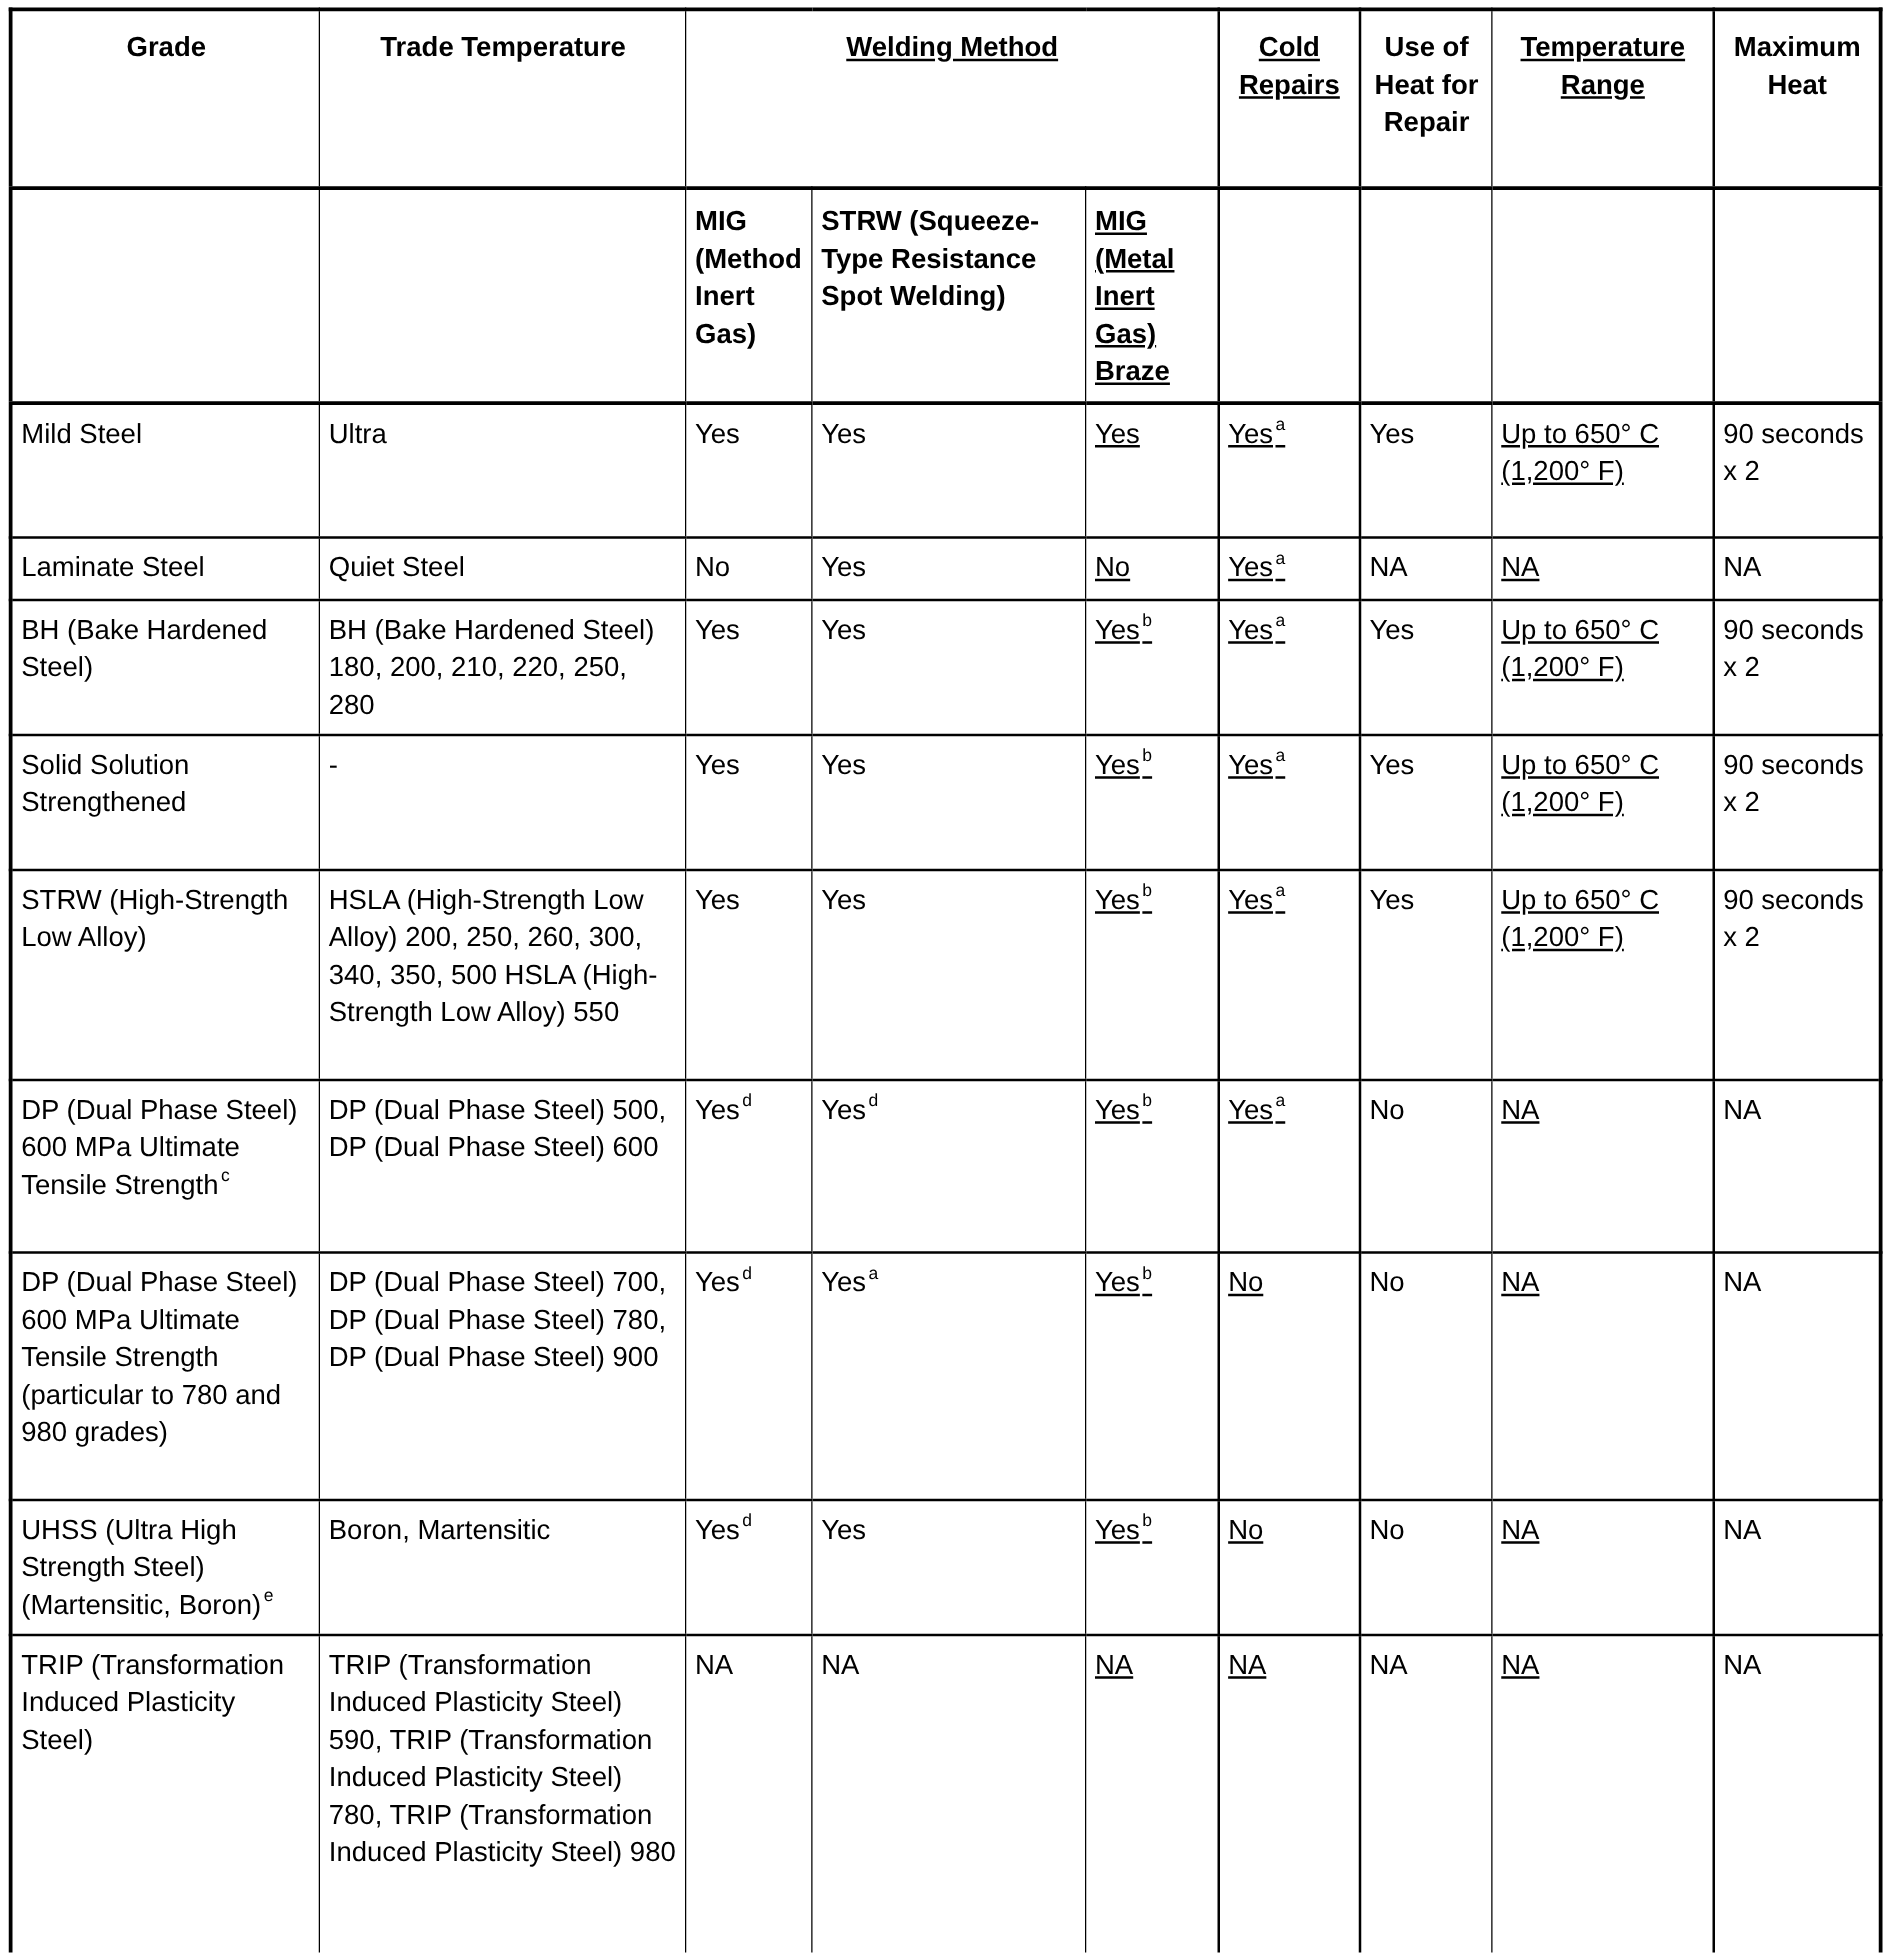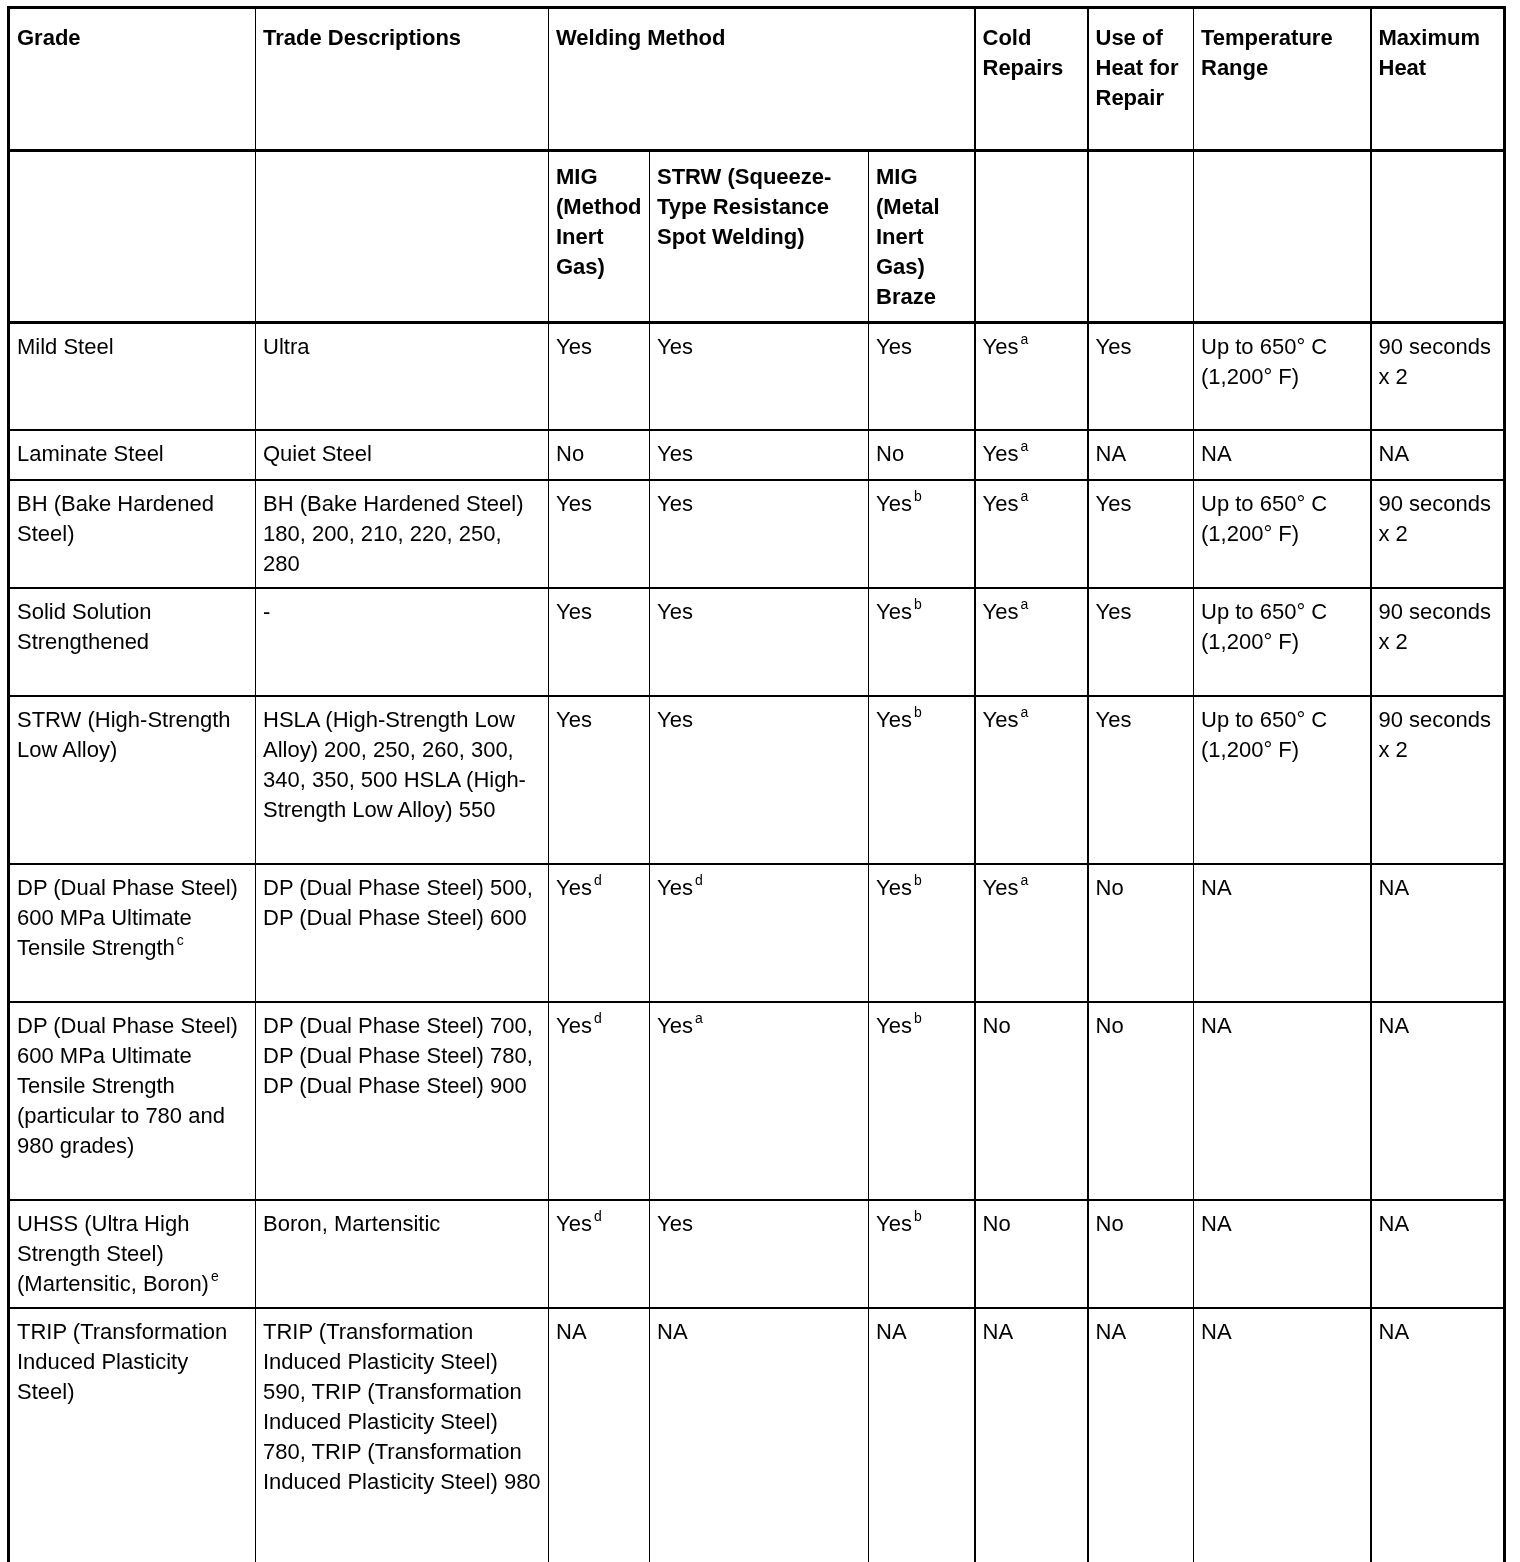--- a/index.html
+++ b/index.html
@@ -20,44 +20,44 @@
     border-top: 2px solid #000;
     border-bottom: 2px solid #000;
     vertical-align: top;
     padding: 8px 6px 0 7px;
     text-align: left;
     font-weight: normal;
     overflow: hidden;
     word-wrap: break-word;
   }
   .tbl th { font-weight: bold; }
-  .tbl thead tr.h1 th { height: 126px; padding-top: 14px; border-bottom: 3px solid #000; }
+  .tbl thead tr.h1 th { text-align: center; height: 126px; padding-top: 14px; border-bottom: 3px solid #000; }
   .tbl thead tr.h2 th { height: 159px; padding-top: 10px; border-bottom: 3px solid #000; }
-  .thick-r { border-right: 2px solid #000 !important; }
+  .thick-r { border-right: 2px solid #000 !important; text-decoration: underline; }
   sup { font-size: 14px; line-height: 0; vertical-align: 10px; margin-left: 2px; }
 </style>
 </head>
 <body>
 
 <table class="tbl">
   <colgroup>
     <col style="width:247px">
     <col style="width:293px">
     <col style="width:101px">
     <col style="width:219px">
     <col style="width:106px">
     <col style="width:113px">
     <col style="width:106px">
     <col style="width:177px">
     <col style="width:134px">
   </colgroup>
   <thead>
     <tr class="h1">
       <th>Grade</th>
-      <th>Trade Descriptions</th>
+      <th>Trade Temperature</th>
       <th colspan="3" class="thick-r">Welding Method</th>
       <th class="thick-r">Cold Repairs</th>
       <th>Use of Heat for Repair</th>
       <th class="thick-r">Temperature Range</th>
       <th>Maximum Heat</th>
     </tr>
     <tr class="h2">
       <th></th>
       <th></th>
       <th>MIG (Method Inert Gas)</th>

